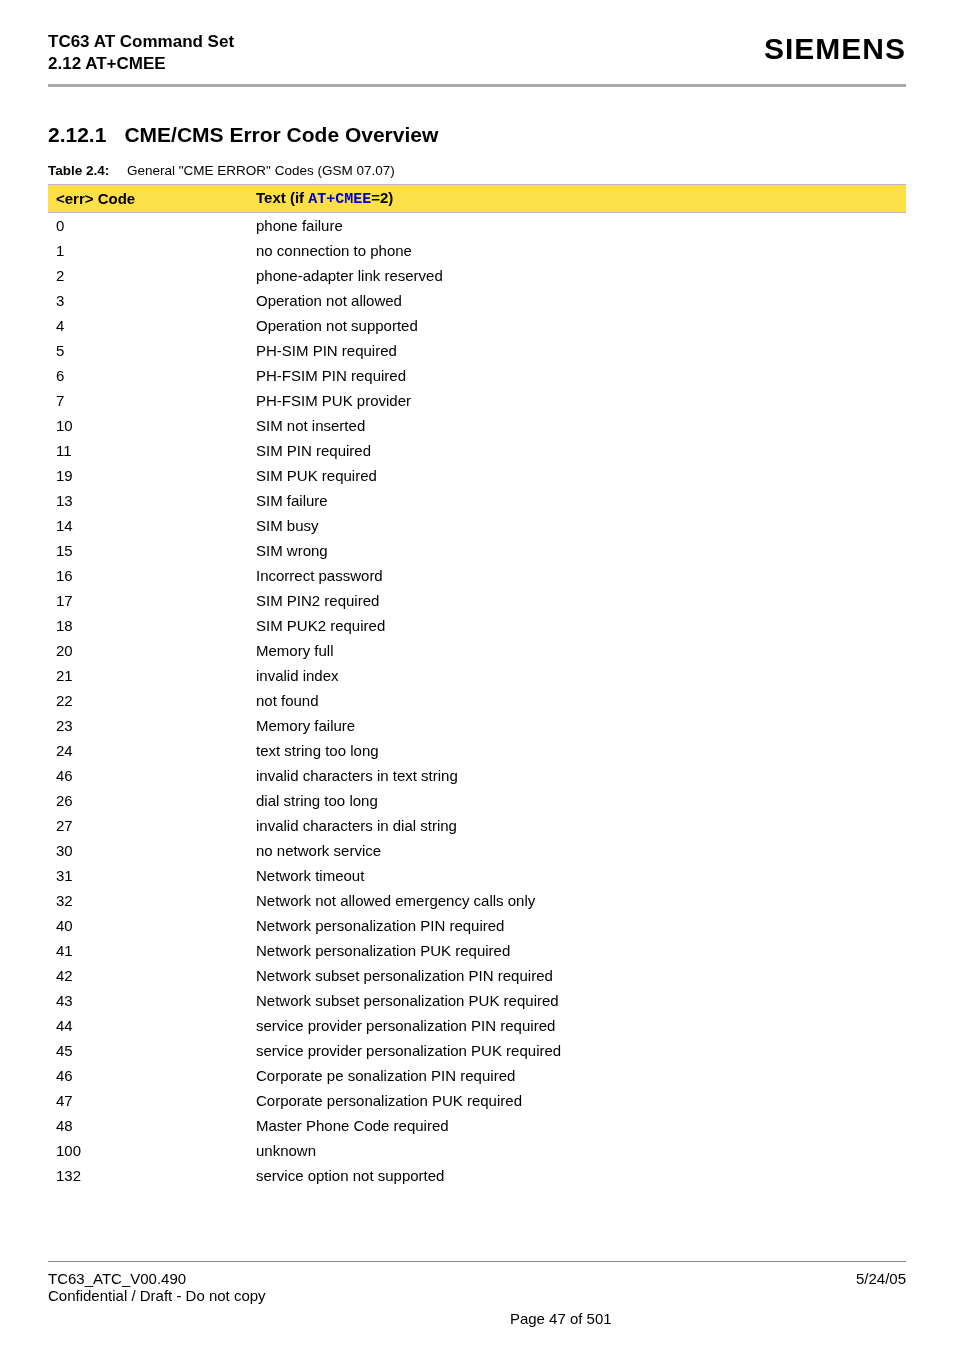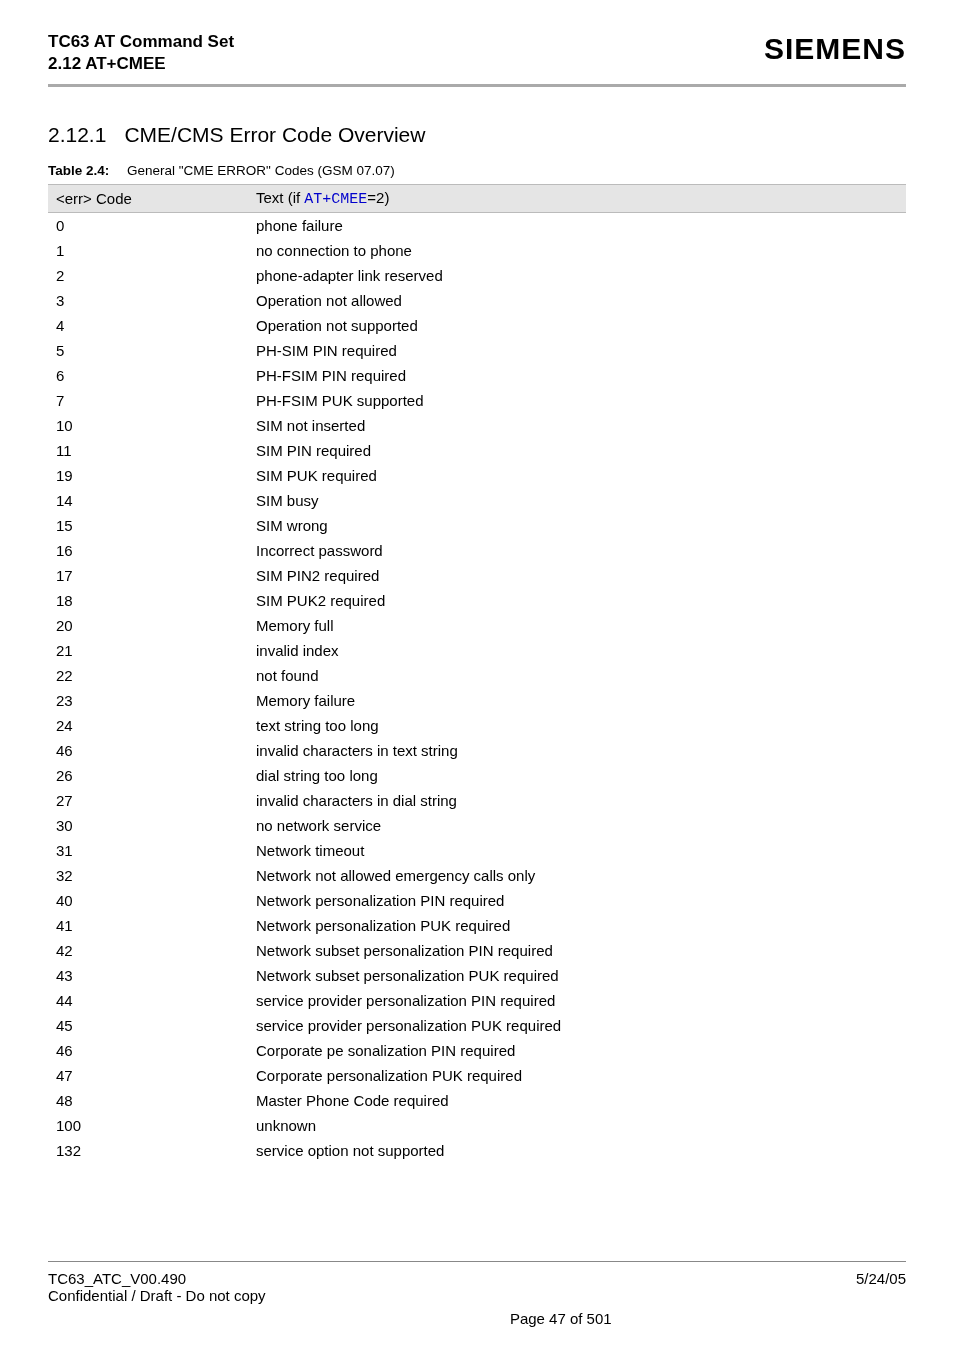--- a/index.html
+++ b/index.html
@@ -39,40 +39,40 @@
     font-size: 30px;
     letter-spacing: 1px;
     color: #000;
   }
   .top-rule {
     border: none;
     border-top: 3px solid #aaa;
     margin-bottom: 36px;
   }
   .section-heading {
-    font-weight: normal;
+    font-weight: bold;
     font-size: 21px;
     margin-bottom: 16px;
     display: flex;
     gap: 18px;
   }
   .table-caption {
     font-size: 13.5px;
     margin-bottom: 6px;
   }
   .table-caption .tc-label { font-weight: bold; margin-right: 14px; }
   table.err-table {
     width: 100%;
     border-collapse: collapse;
     font-size: 15px;
   }
   table.err-table th {
     text-align: left;
-    font-weight: normal;
-    background: #e5e5e5;
+    font-weight: bold;
+    background: #fde047;
     padding: 4px 8px;
     border-top: 1px solid #bbb;
     border-bottom: 1px solid #bbb;
   }
   table.err-table th.col1 { width: 200px; }
   table.err-table td {
     padding: 4px 8px;
     vertical-align: top;
   }
   table.err-table td.col1 { width: 200px; }
@@ -155,33 +155,37 @@
           <tr>
             <td class="col1">5</td>
             <td>PH-SIM PIN required</td>
           </tr>
           <tr>
             <td class="col1">6</td>
             <td>PH-FSIM PIN required</td>
           </tr>
           <tr>
             <td class="col1">7</td>
-            <td>PH-FSIM PUK supported</td>
+            <td>PH-FSIM PUK provider</td>
           </tr>
           <tr>
             <td class="col1">10</td>
             <td>SIM not inserted</td>
           </tr>
           <tr>
             <td class="col1">11</td>
             <td>SIM PIN required</td>
           </tr>
           <tr>
             <td class="col1">19</td>
             <td>SIM PUK required</td>
+          </tr>
+          <tr>
+            <td class="col1">13</td>
+            <td>SIM failure</td>
           </tr>
           <tr>
             <td class="col1">14</td>
             <td>SIM busy</td>
           </tr>
           <tr>
             <td class="col1">15</td>
             <td>SIM wrong</td>
           </tr>
           <tr>

